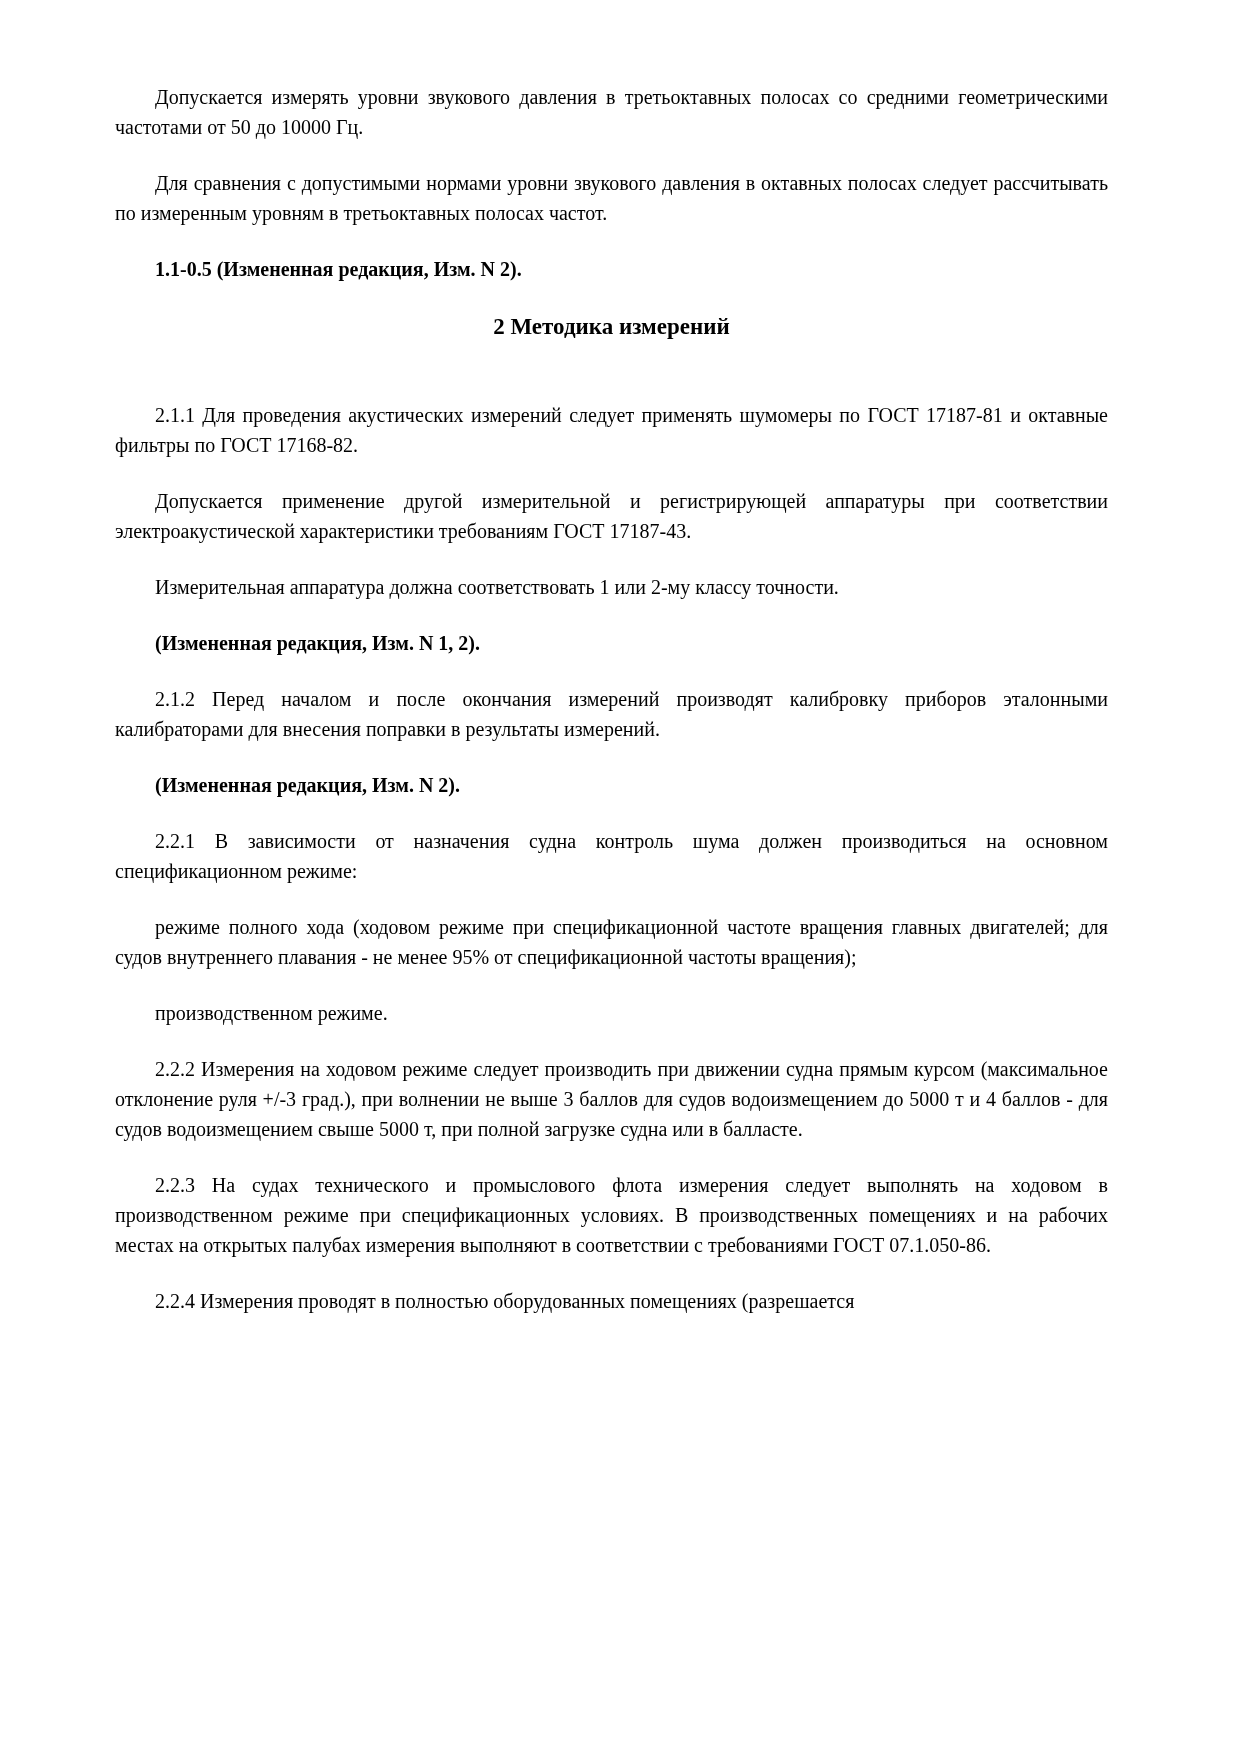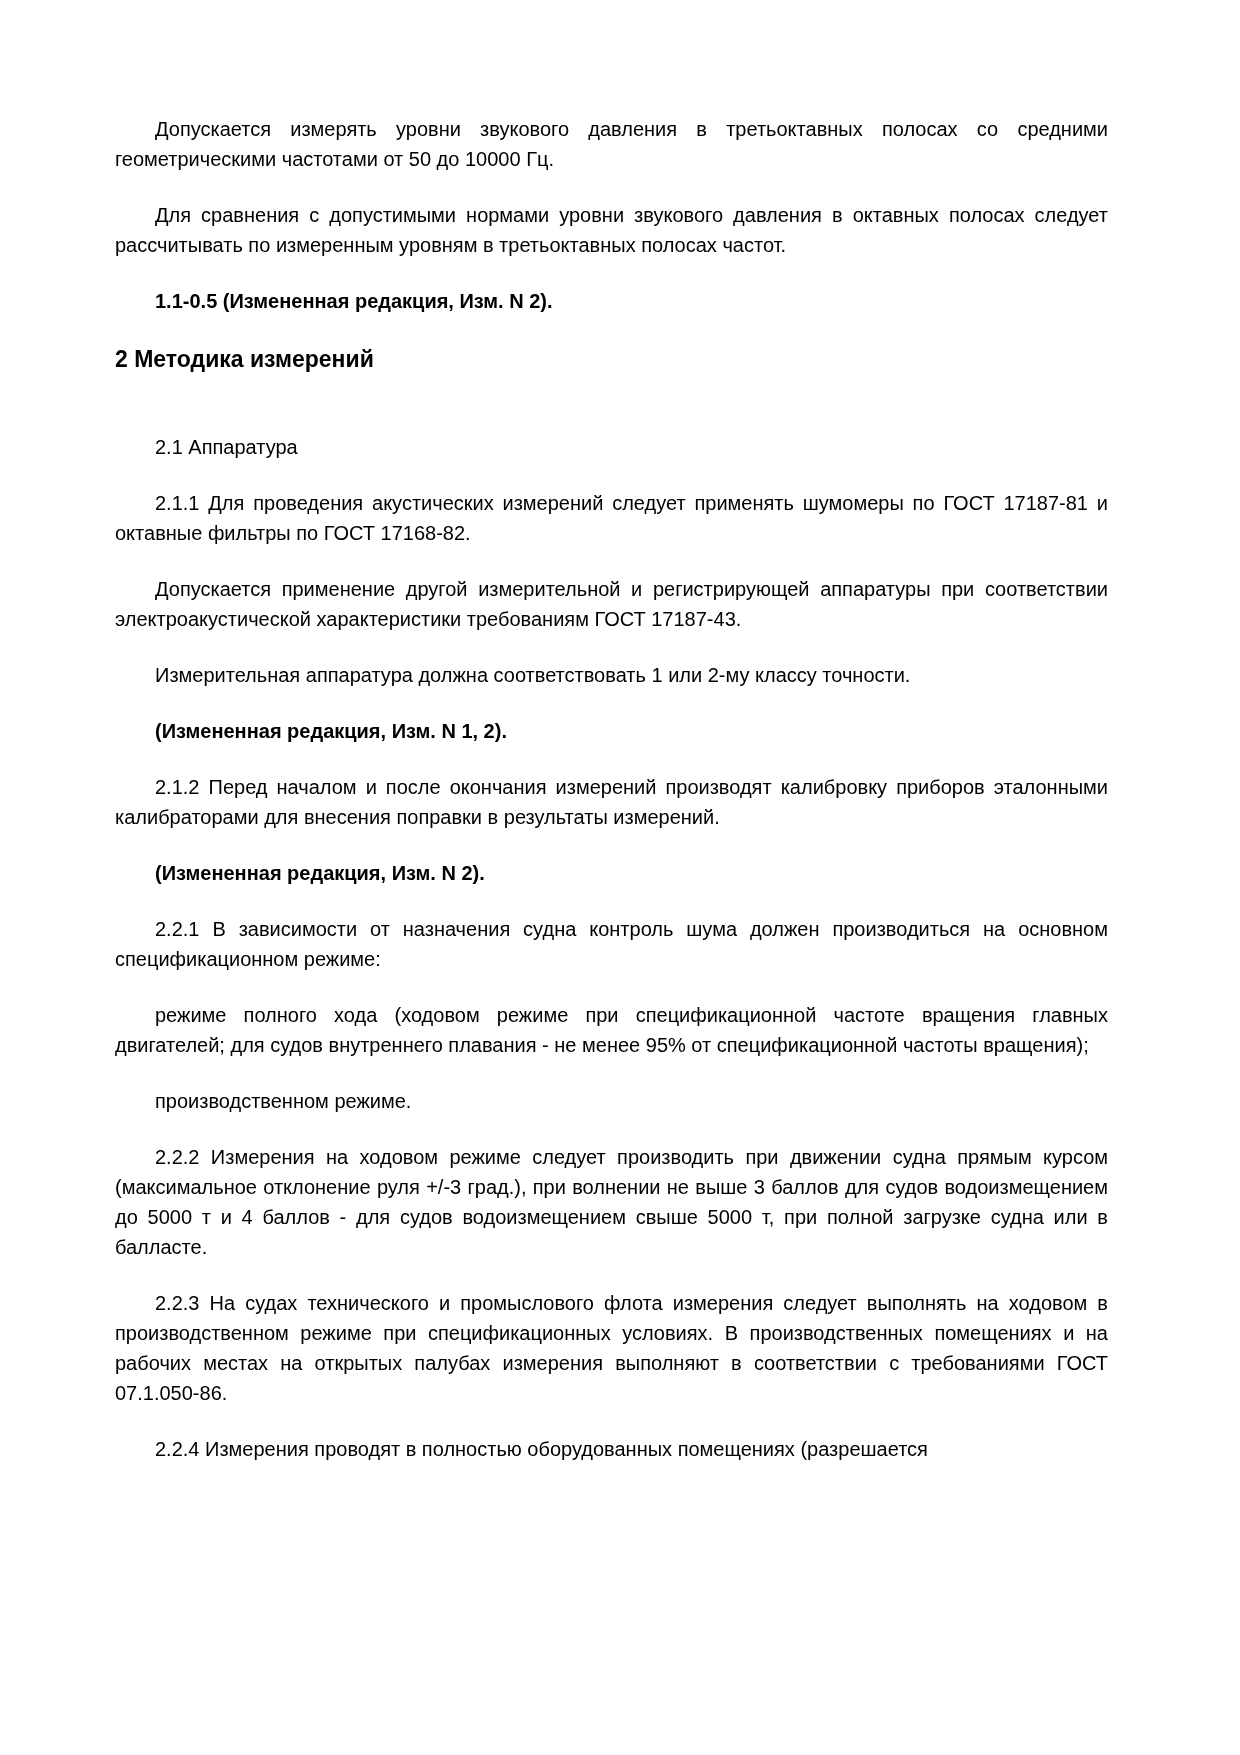--- a/index.html
+++ b/index.html
@@ -7,59 +7,58 @@
     padding: 0;
     background: #ffffff;
   }
   .page {
     position: relative;
     width: 1240px;
     height: 1755px;
     box-sizing: border-box;
     background: #ffffff;
     color: #000000;
-    padding: 114px 132px 60px 115px;
+    padding: 82px 132px 60px 115px;
     overflow: hidden;
-    font-family: Liberation Sans, sans-serif;
+    font-family: Liberation Serif, serif;
   }
   .para {
     margin: 0 0 26px 0;
     font-size: 20px;
     line-height: 30px;
     text-align: justify;
     text-indent: 40px;
     color: #000000;
   }
   .para.bold {
     font-weight: bold;
   }
   .section-heading {
     margin: 20px 0 56px 0;
     font-size: 23px;
     line-height: 34px;
     font-weight: bold;
-    text-align: left;
+    text-align: center;
     text-indent: 0;
     color: #000000;
   }
 </style>
 </head>
 <body>
 
 <div class="page">
 
   <p class="para">Допускается измерять уровни звукового давления в третьоктавных полосах со средними геометрическими частотами от 50 до 10000 Гц.</p>
 
   <p class="para">Для сравнения с допустимыми нормами уровни звукового давления в октавных полосах следует рассчитывать по измеренным уровням в третьоктавных полосах частот.</p>
 
   <p class="para bold">1.1-0.5 (Измененная редакция, Изм. N 2).</p>
 
   <h1 class="section-heading">2 Методика измерений</h1>
 
-  <p class="para">2.1 Аппаратура</p>
 
   <p class="para">2.1.1 Для проведения акустических измерений следует применять шумомеры по ГОСТ 17187-81 и октавные фильтры по ГОСТ 17168-82.</p>
 
   <p class="para">Допускается применение другой измерительной и регистрирующей аппаратуры при соответствии электроакустической характеристики требованиям ГОСТ 17187-43.</p>
 
   <p class="para">Измерительная аппаратура должна соответствовать 1 или 2-му классу точности.</p>
 
   <p class="para bold">(Измененная редакция, Изм. N 1, 2).</p>
 
   <p class="para">2.1.2 Перед началом и после окончания измерений производят калибровку приборов эталонными калибраторами для внесения поправки в результаты измерений.</p>

